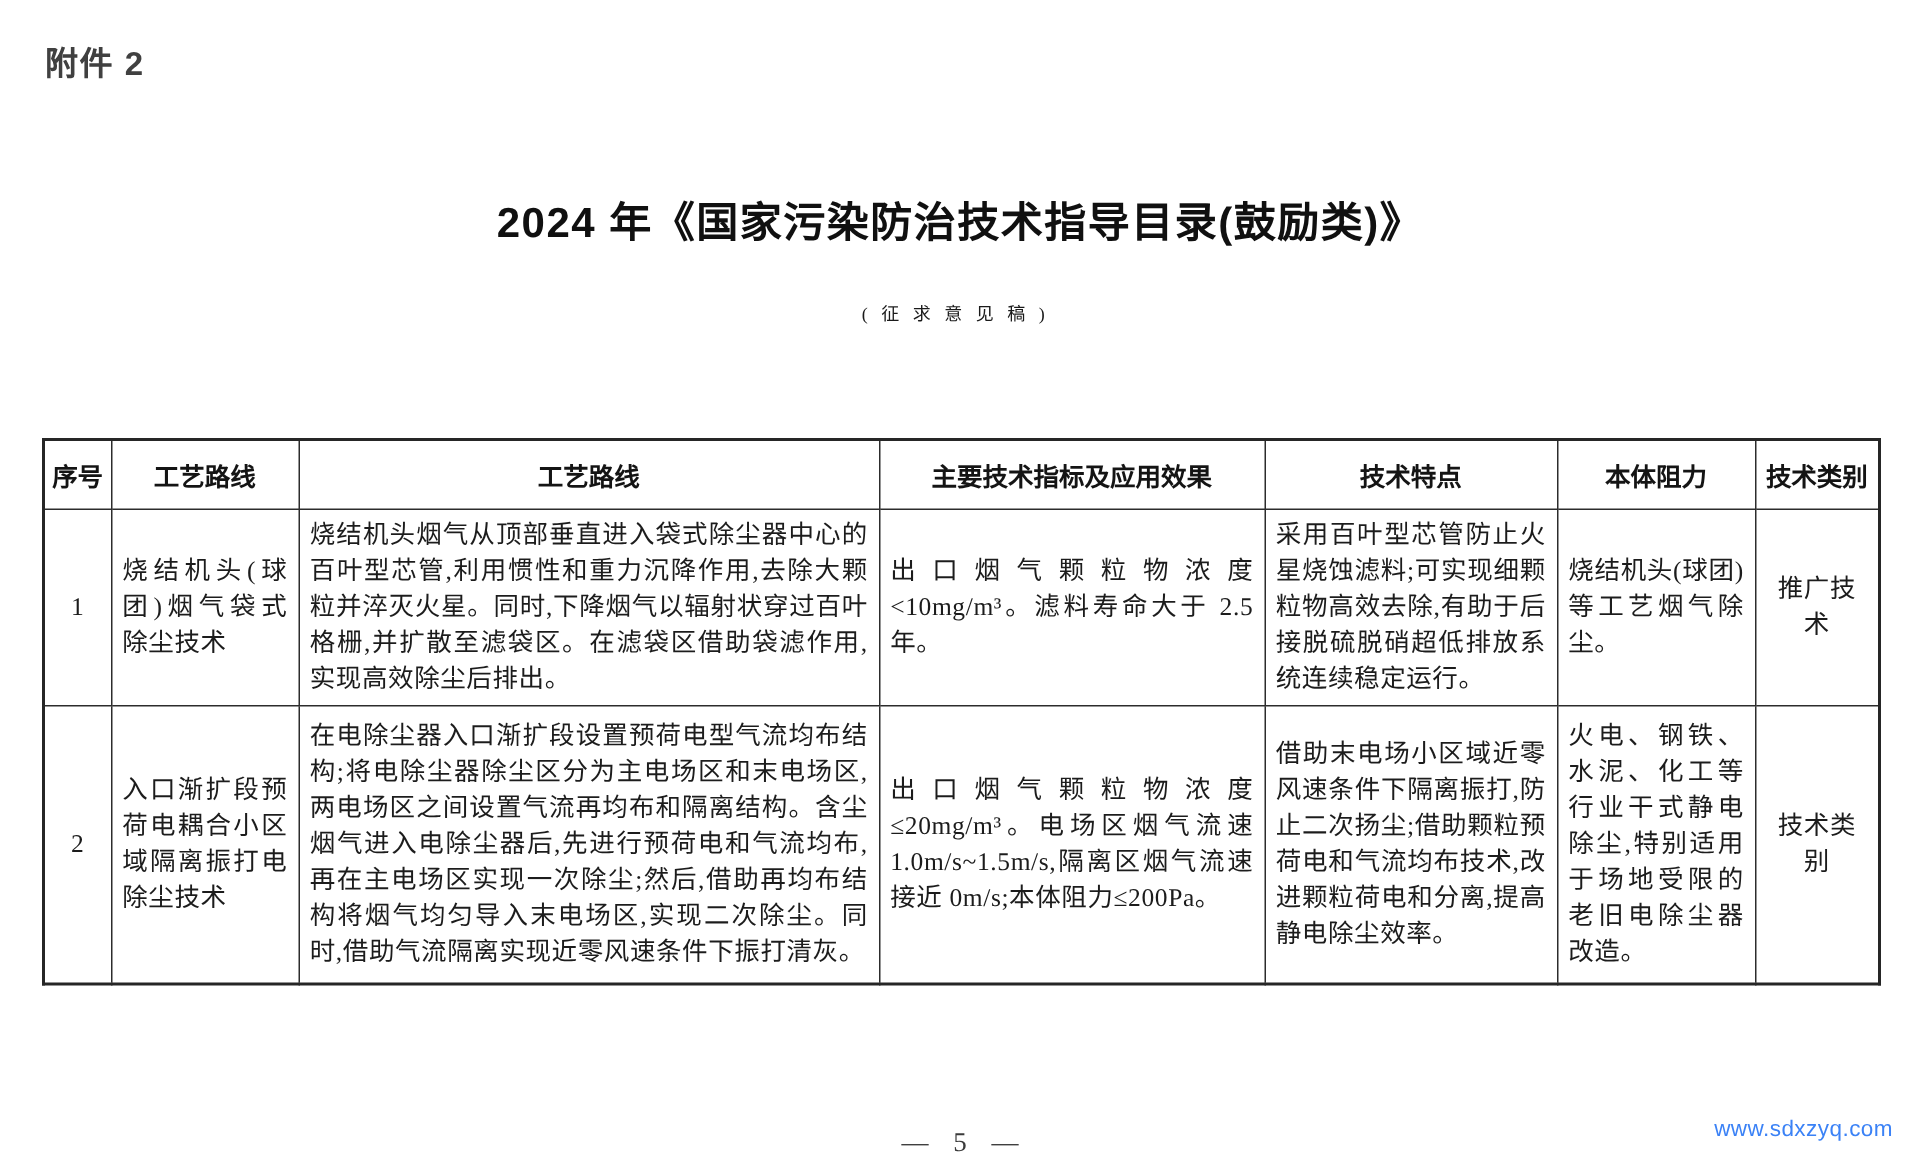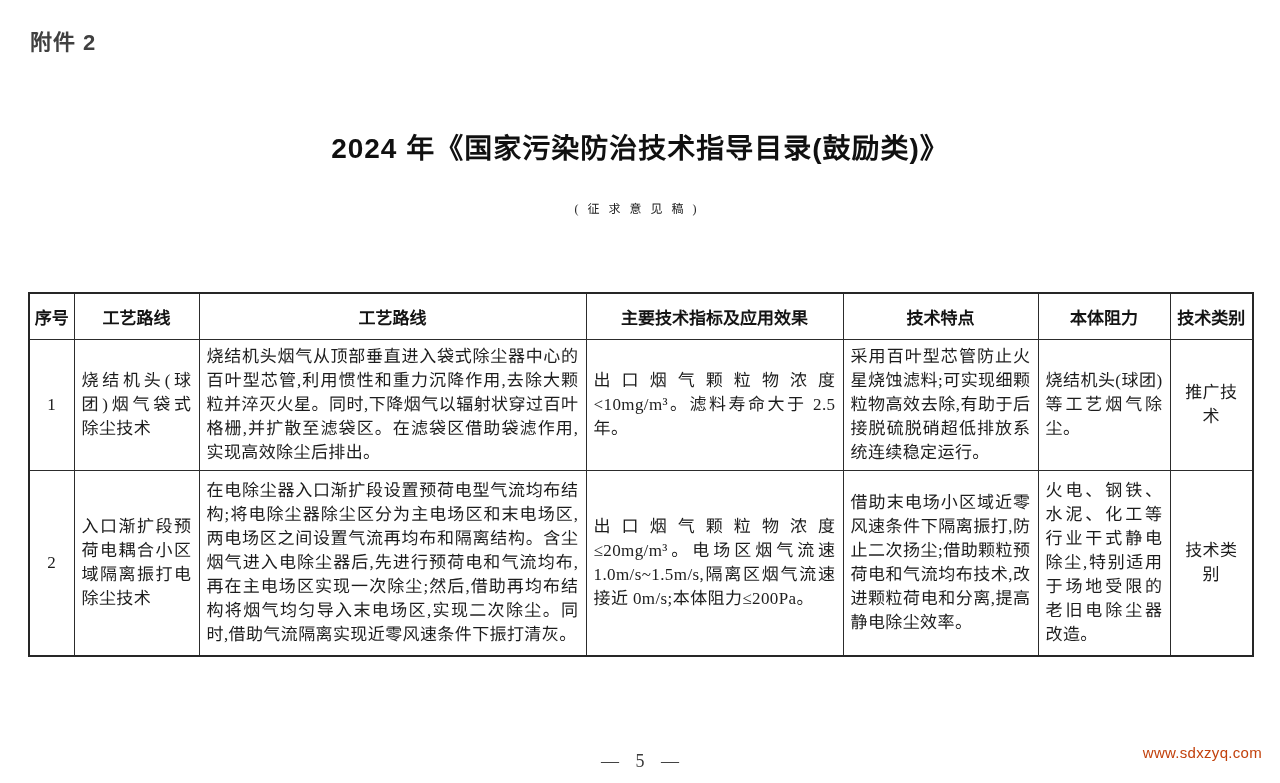--- a/index.html
+++ b/index.html
@@ -101,21 +101,21 @@
     word-spacing: 12px;
     color: #3a3a3a;
     font-family: "Liberation Serif", "DejaVu Serif", serif;
   }
   .watermark {
     position: absolute;
     right: 18px;
     bottom: 22px;
     font-family: "Liberation Sans", "DejaVu Sans", sans-serif;
     font-size: 15px;
-    color: #c2410c;
+    color: #3b82f6;
     letter-spacing: 0.3px;
   }
 </style>
 </head>
 <body>
 
 <div class="page">
 
   <div class="attachment-label">附件 2</div>
 

